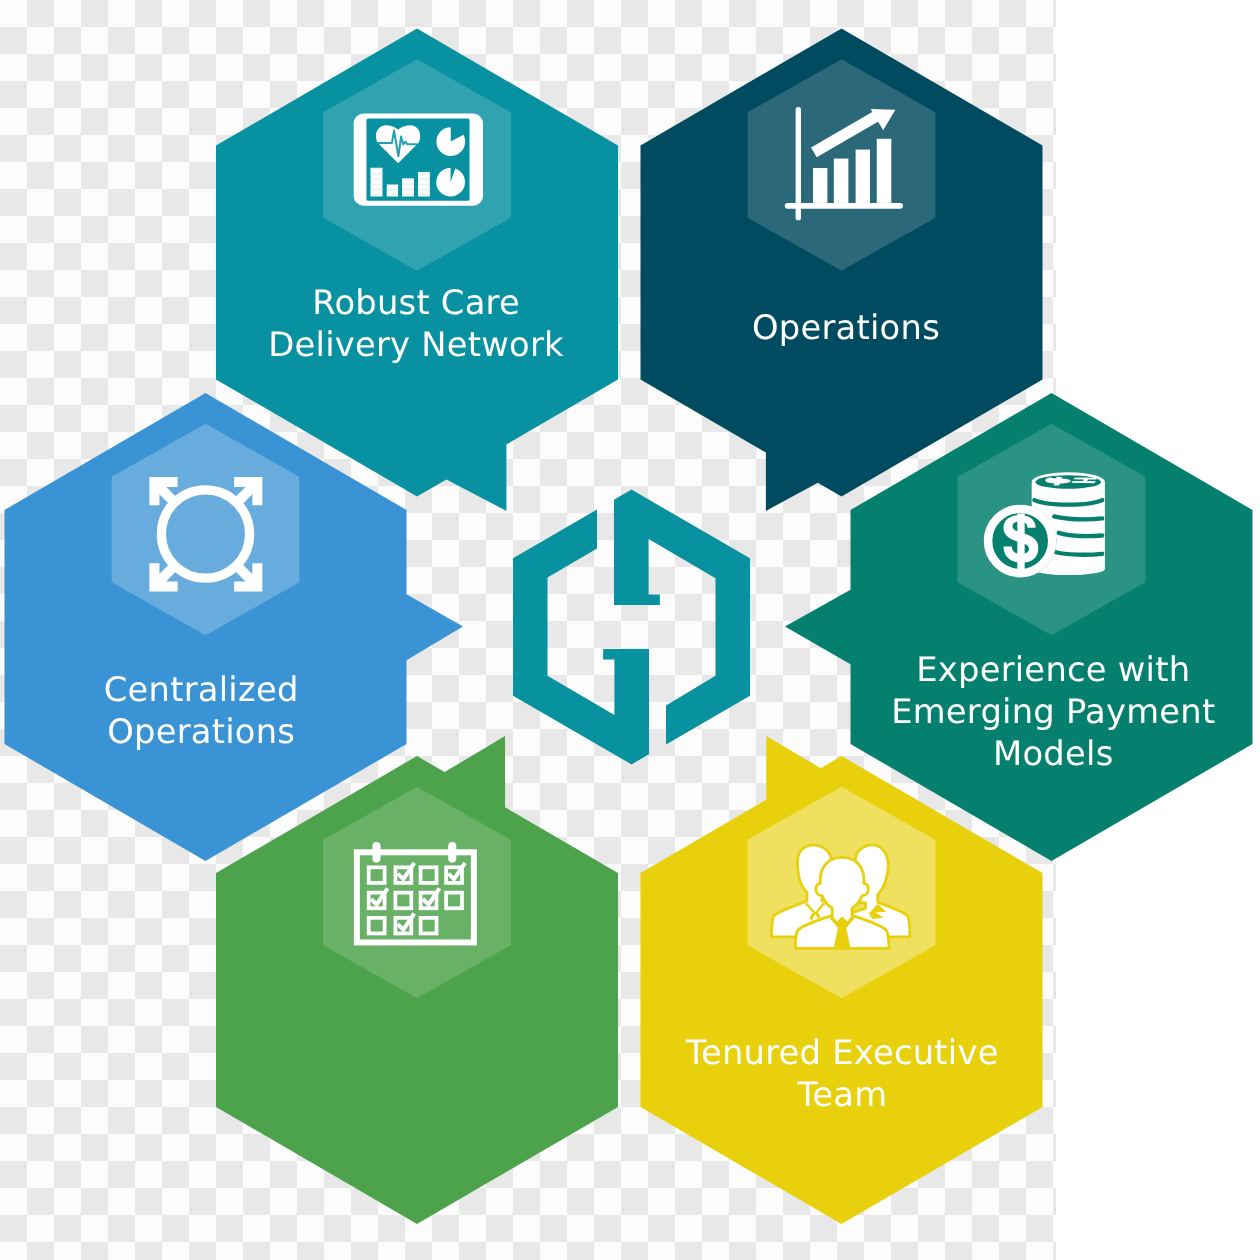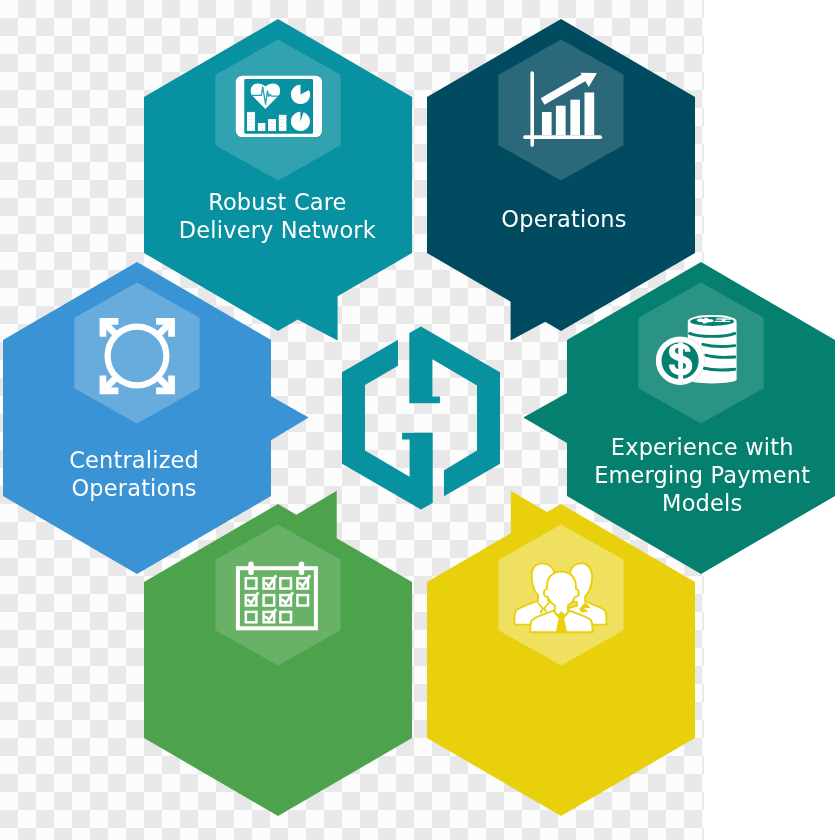--- a/index.html
+++ b/index.html
@@ -195,13 +195,15 @@
     </svg>
 
   <div class="lbl" style="left:77.4px;top:187.5px;width:400px;">Robust Care
 Delivery Network</div>
   <div class="lbl" style="left:364px;top:205.3px;width:400px;">Operations</div>
   <div class="lbl" style="left:-65.9px;top:445.5px;width:400px;">Centralized
 Operations</div>
   <div class="lbl" style="left:502.2px;top:433.3px;width:400px;">Experience with
 Emerging Payment
 Models</div>
+  <div class="lbl" style="left:361.5px;top:687.8px;width:400px;">Tenured Executive
+Team</div>
 </div>
 
 </body></html>

